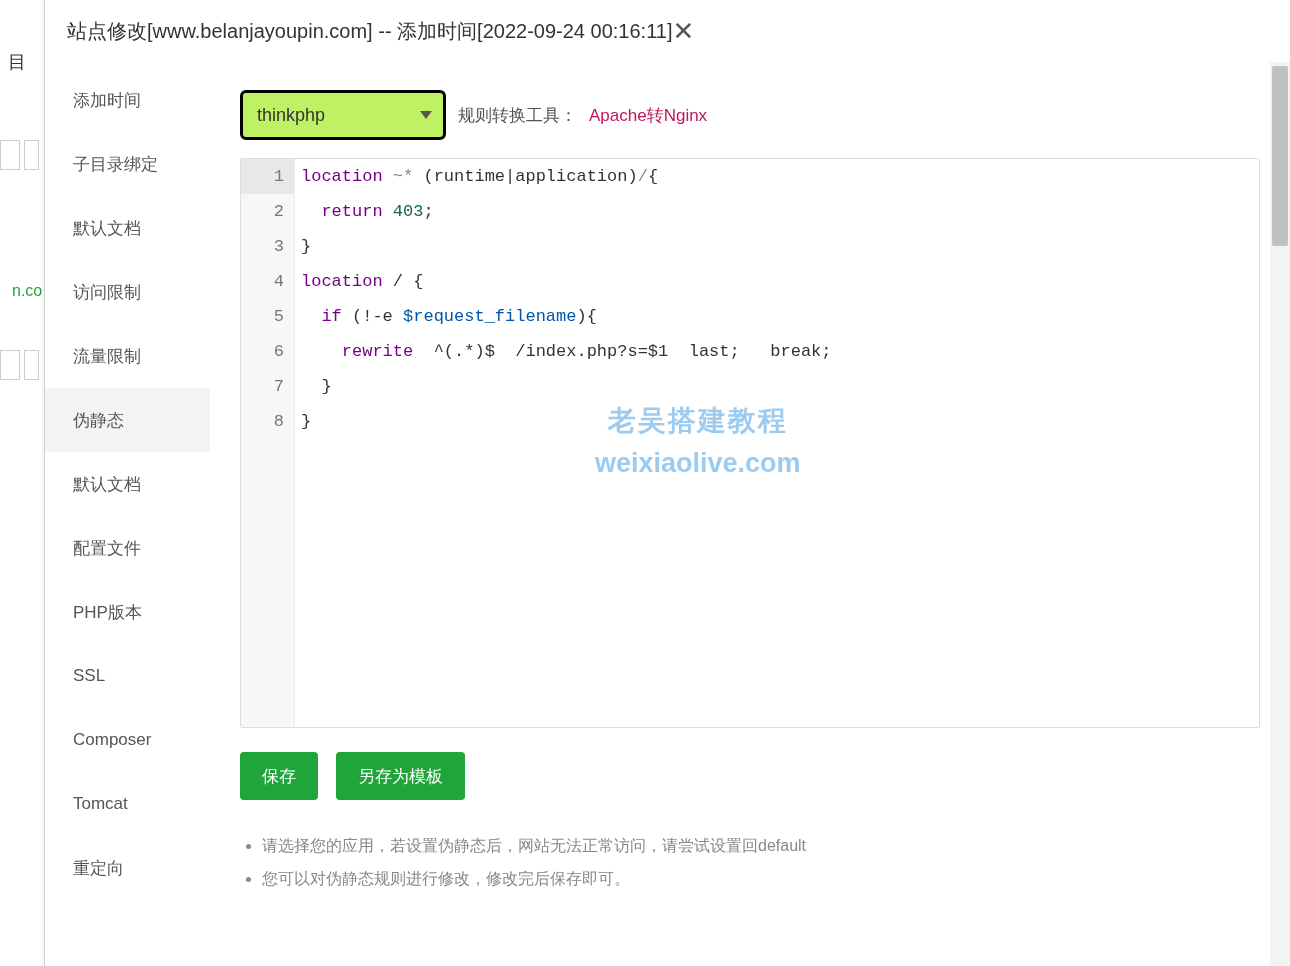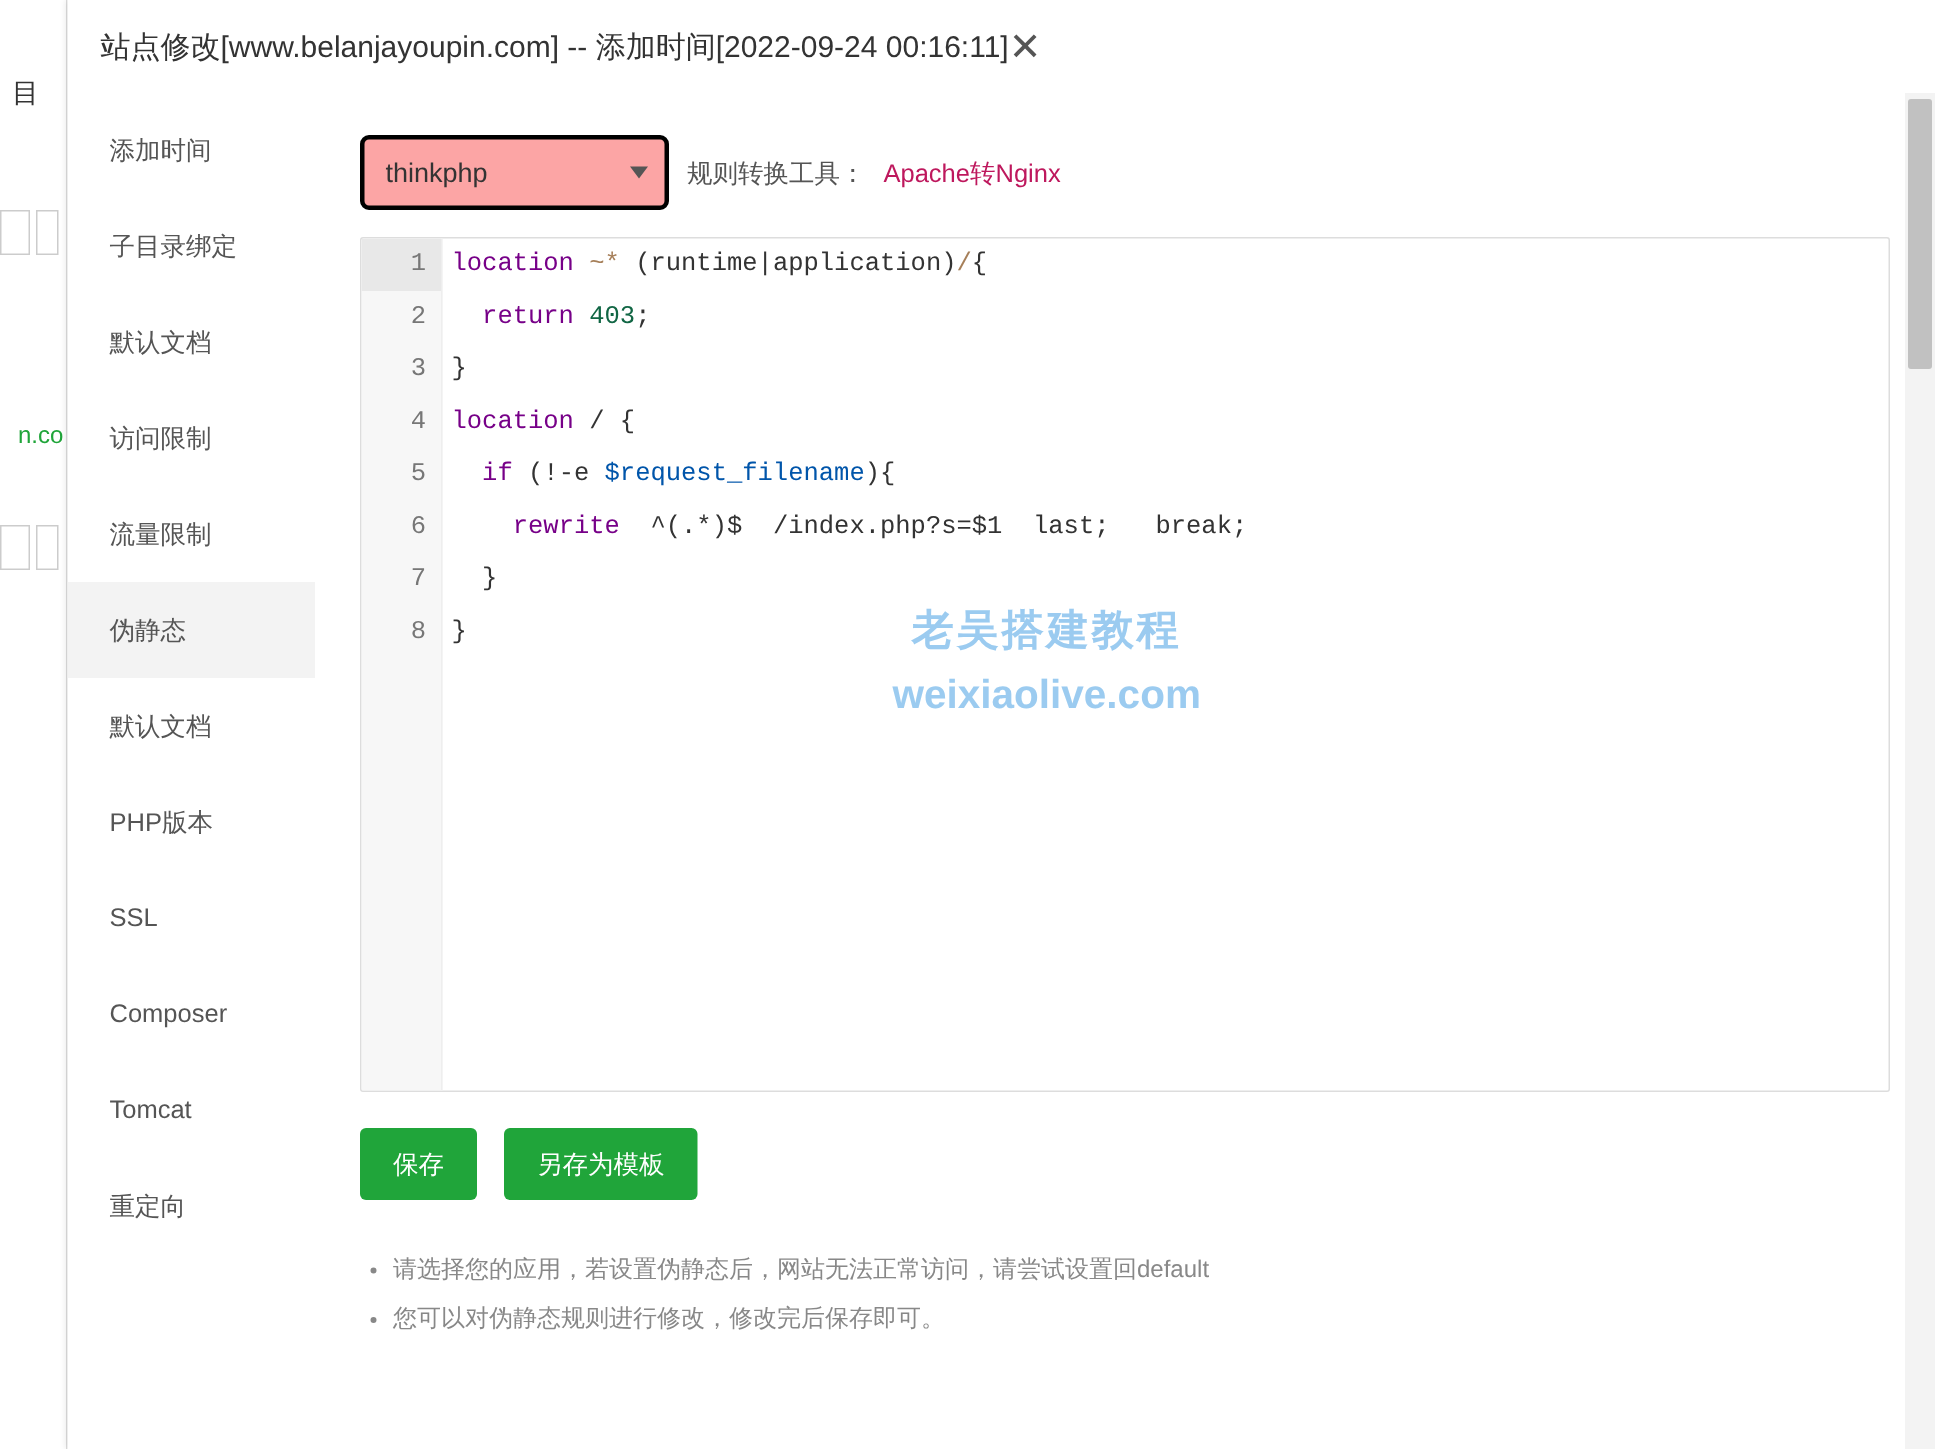--- a/index.html
+++ b/index.html
@@ -97,21 +97,21 @@
   gap: 12px;
   margin-bottom: 18px;
 }
 .select-box {
   appearance: none;
   outline: none;
   width: 206px;
   height: 50px;
   border: 3px solid #000;
   border-radius: 6px;
-  background: #fca5a5;
+  background: #bef264;
   font-size: 18px;
   padding: 0 34px 0 14px;
   color: #333;
   position: relative;
 }
 .select-wrap { position: relative; display: inline-block; }
 .select-wrap::after {
   content: "";
   position: absolute;
   right: 14px; top: 50%;
@@ -225,20 +225,21 @@
   <div class="dialog-body">
 
     <div class="sidebar" id="sidebar">
         <div class="sidebar-item">添加时间</div>
         <div class="sidebar-item">子目录绑定</div>
         <div class="sidebar-item">默认文档</div>
         <div class="sidebar-item">访问限制</div>
         <div class="sidebar-item">流量限制</div>
         <div class="sidebar-item active">伪静态</div>
         <div class="sidebar-item">默认文档</div>
+        <div class="sidebar-item">配置文件</div>
         <div class="sidebar-item">PHP版本</div>
         <div class="sidebar-item">SSL</div>
         <div class="sidebar-item">Composer</div>
         <div class="sidebar-item">Tomcat</div>
         <div class="sidebar-item">重定向</div>
       </div>
 
     <div class="main">
 
       <div class="row1">

